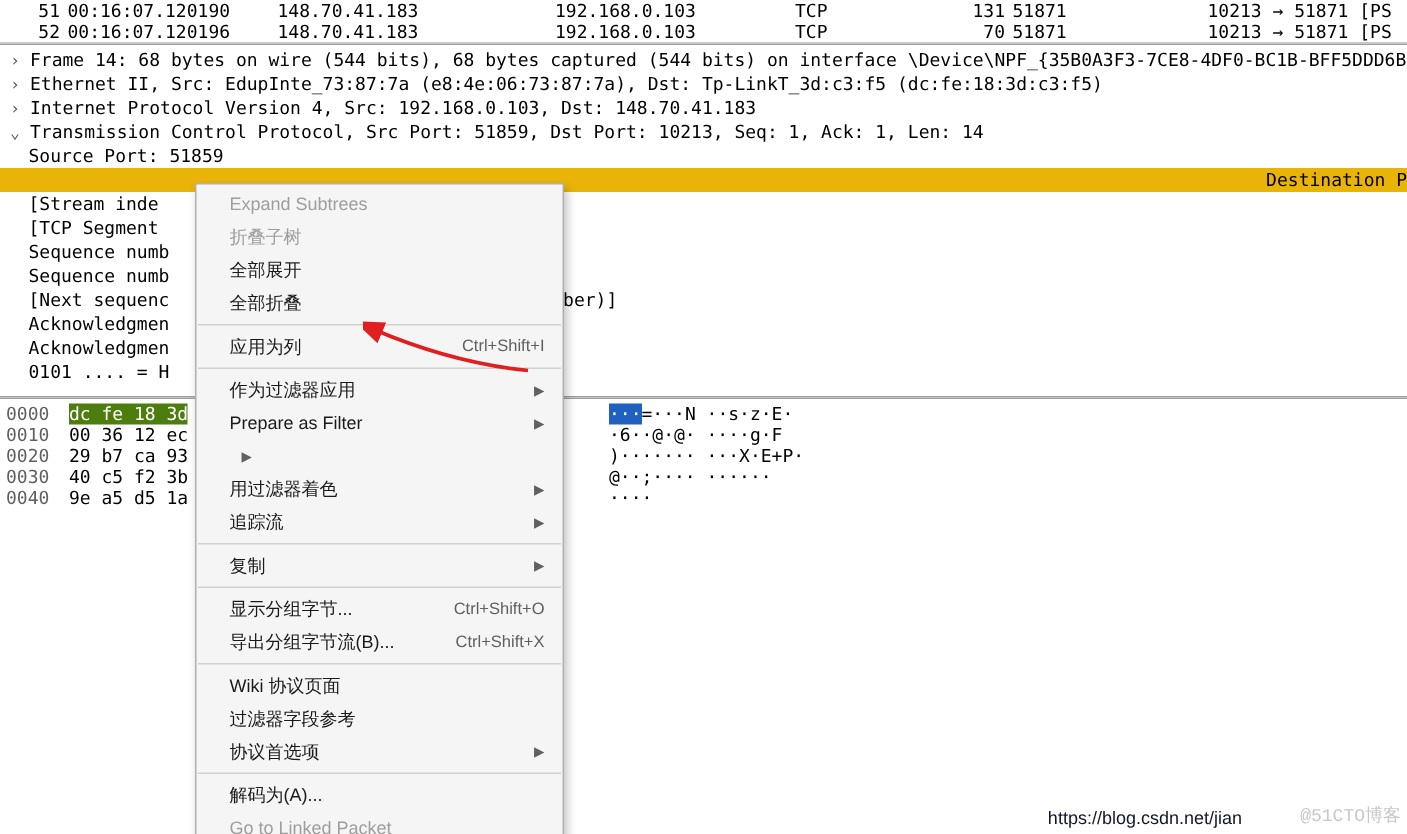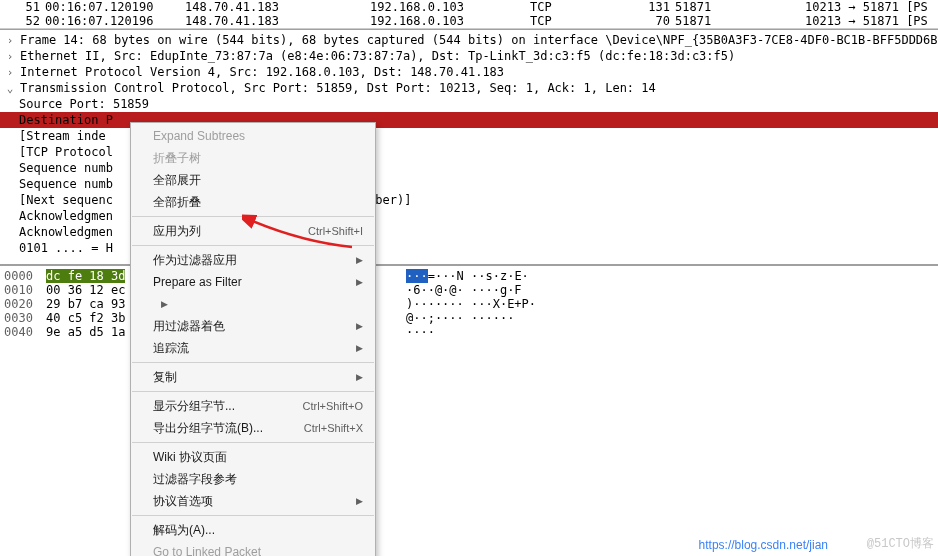--- a/index.html
+++ b/index.html
@@ -12,42 +12,42 @@
     .pcol-src { width: 185px; }
     .pcol-dst { width: 160px; }
     .pcol-proto { width: 95px; }
     .pcol-len { width: 50px; text-align: right; padding-right: 5px; }
     .pcol-info { flex: 1; white-space: nowrap; overflow: hidden; }
     
     .tree-panel { border-top: 1px solid #a0a0a0; border-bottom: 1px solid #a0a0a0; padding: 2px 0 8px 0; background: #fff; font-family: Consolas, monospace; font-size: 12px; line-height: 16px; }
     .tnode { padding: 0 4px 0 20px; position: relative; white-space: nowrap; }
     .tnode .tw { position: absolute; left: 4px; top: 1px; width: 12px; text-align: center; color: #606060; cursor: pointer; font-size: 11px; }
     .tchild { padding-left: 19px; }
-    .sel { background: #b91c1c; }
+    .sel { background: #eab308; text-align: right; }
     
     .hex-panel { border-top: 1px solid #a0a0a0; padding: 3px 4px; font-family: Consolas, monospace; font-size: 12px; line-height: 14px; background: #fff; }
     .hexrow { white-space: pre; }
     .hexoff { color: #606060; display: inline-block; width: 42px; }
     .hexb { display: inline-block; width: 340px; }
     .hexsel { background: #4d7c0f; color: #fff; }
     .hexspacer { display: inline-block; width: 20px; }
     .ascsel { background: #2060c0; color: #fff; }
     
     .ctx-menu { position: absolute; left: 130px; top: 122px; width: 246px; background: #f5f5f5; border: 1px solid #b0b0b0; box-shadow: 2px 3px 6px rgba(0,0,0,0.25); font-size: 12px; color: #1a1a1a; padding: 2px 0; }
     .mitem { display: flex; align-items: center; padding: 2px 12px 2px 22px; height: 22px; cursor: default; }
     .mitem.disabled { color: #9e9e9e; }
     .mlabel { flex: 1; }
     .mshort { color: #606060; font-size: 11px; }
     .msub { color: #606060; font-size: 9px; padding-left: 8px; }
     .msep { height: 1px; background: #d0d0d0; margin: 3px 1px; }
     
     .arrow { position: absolute; left: 242px; top: 192px; pointer-events: none; z-index: 20; }
     
     .watermark { position: absolute; right: 4px; bottom: 4px; color: #c8c8c8; font-size: 12px; font-family: Liberation Mono, monospace; }
-    .watermark2 { position: absolute; right: 110px; bottom: 4px; color: #3b82f6; font-size: 12px; }
+    .watermark2 { position: absolute; right: 110px; bottom: 4px; color: #0f172a; font-size: 12px; }
   </style>
 </head>
 <body>
 
 <div class="packet-list">
   <div class="packet-row">
     <span class="pcol-no">51</span>
     <span class="pcol-time">00:16:07.120190</span>
     <span class="pcol-src">148.70.41.183</span>
     <span class="pcol-dst">192.168.0.103</span>
@@ -69,21 +69,21 @@
 </div>
 
 <div class="tree-panel">
   <div class="tnode"><span class="tw">›</span><span>Frame 14: 68 bytes on wire (544 bits), 68 bytes captured (544 bits) on interface \Device\NPF_{35B0A3F3-7CE8-4DF0-BC1B-BFF5DDD6B26E},</span></div>
   <div class="tnode"><span class="tw">›</span><span>Ethernet II, Src: EdupInte_73:87:7a (e8:4e:06:73:87:7a), Dst: Tp-LinkT_3d:c3:f5 (dc:fe:18:3d:c3:f5)</span></div>
   <div class="tnode"><span class="tw">›</span><span>Internet Protocol Version 4, Src: 192.168.0.103, Dst: 148.70.41.183</span></div>
   <div class="tnode"><span class="tw">⌄</span><span>Transmission Control Protocol, Src Port: 51859, Dst Port: 10213, Seq: 1, Ack: 1, Len: 14</span></div>
   <div class="tchild">Source Port: 51859</div>
   <div class="tchild sel">Destination P</div>
   <div class="tchild">[Stream inde</div>
-  <div class="tchild">[TCP Protocol</div>
+  <div class="tchild">[TCP Segment</div>
   <div class="tchild">Sequence numb</div>
   <div class="tchild">Sequence numb</div>
   <div class="tchild"><span>[Next sequenc</span><span style="display:inline-block;width:248px"></span><span>umber)]</span></div>
   <div class="tchild">Acknowledgmen</div>
   <div class="tchild">Acknowledgmen</div>
   <div class="tchild">0101 .... = H</div>
 </div>
 
 <div class="hex-panel">
   <div class="hexrow"><span class="hexoff">0000</span><span class="hexb"><span class="hexsel">dc fe 18 3d</span><span>                            0</span></span><span class="hexspacer"></span><span class="ascsel">···</span><span>=···N ··s·z·E·</span></div>

